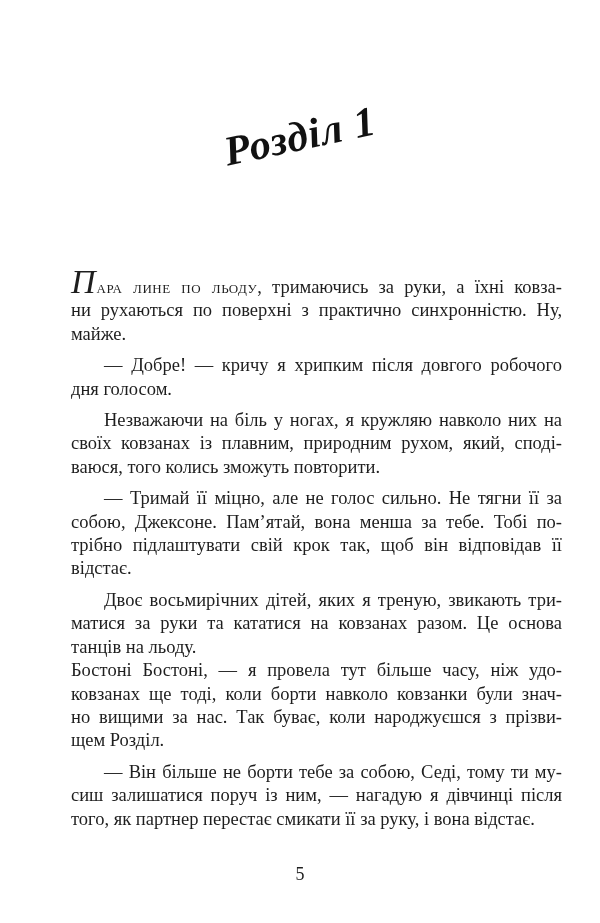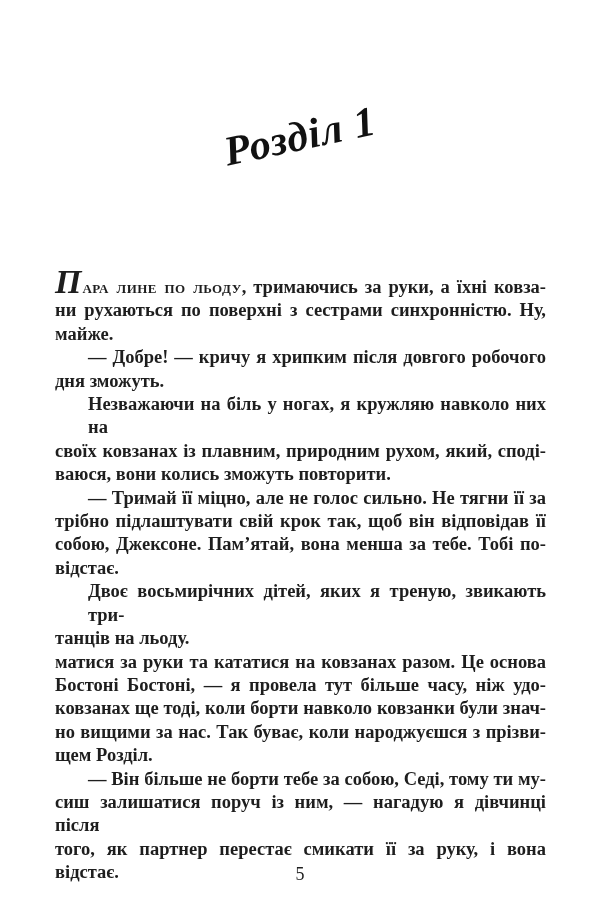--- a/index.html
+++ b/index.html
@@ -25,36 +25,36 @@
     font-family: "Liberation Serif", serif;
     font-style: italic;
     font-weight: bold;
     font-size: 42px;
     letter-spacing: 1px;
     color: #111111;
     white-space: nowrap;
   }
   .text-block {
     position: absolute;
-    left: 55px;
+    left: 71px;
     top: 276px;
     width: 491px;
     font-size: 18.5px;
     line-height: 23.4px;
-    font-weight: bold;
   }
   .line {
     text-align: justify;
     text-align-last: justify;
   }
   .line.last {
     text-align-last: left;
   }
   .line.indent {
     padding-left: 33px;
+    margin-top: 8px;
   }
   .dropcap {
     font-family: "Liberation Serif", serif;
     font-style: italic;
     font-size: 34px;
     line-height: 0;
     vertical-align: baseline;
     padding-right: 1px;
   }
   .smallcaps {
@@ -72,34 +72,34 @@
   }
 </style>
 </head>
 <body>
 
 <div class="page">
   <div class="chapter-heading">Розділ 1</div>
 
   <div class="text-block">
       <div class="line"><span class="dropcap">П</span><span class="smallcaps">ара лине по льоду</span><span>, тримаючись за руки, а їхні ковза-</span></div>
-      <div class="line">ни рухаються по поверхні з сестрами синхронністю. Ну,</div>
+      <div class="line">ни рухаються по поверхні з практично синхронністю. Ну,</div>
       <div class="line last">майже.</div>
       <div class="line indent">— Добре! — кричу я хрипким після довгого робочого</div>
-      <div class="line last">дня зможуть.</div>
+      <div class="line last">дня голосом.</div>
       <div class="line indent">Незважаючи на біль у ногах, я кружляю навколо них на</div>
       <div class="line">своїх ковзанах із плавним, природним рухом, який, споді-</div>
-      <div class="line last">ваюся, вони колись зможуть повторити.</div>
+      <div class="line last">ваюся, того колись зможуть повторити.</div>
       <div class="line indent">— Тримай її міцно, але не голос сильно. Не тягни її за</div>
+      <div class="line">собою, Джексоне. Пам’ятай, вона менша за тебе. Тобі по-</div>
       <div class="line">трібно підлаштувати свій крок так, щоб він відповідав її</div>
-      <div class="line">собою, Джексоне. Пам’ятай, вона менша за тебе. Тобі по-</div>
       <div class="line last">відстає.</div>
       <div class="line indent">Двоє восьмирічних дітей, яких я треную, звикають три-</div>
+      <div class="line">матися за руки та кататися на ковзанах разом. Це основа</div>
       <div class="line last">танців на льоду.</div>
-      <div class="line">матися за руки та кататися на ковзанах разом. Це основа</div>
       <div class="line">Бостоні Бостоні, — я провела тут більше часу, ніж удо-</div>
       <div class="line">ковзанах ще тоді, коли борти навколо ковзанки були знач-</div>
       <div class="line">но вищими за нас. Так буває, коли народжуєшся з прізви-</div>
       <div class="line last">щем Розділ.</div>
       <div class="line indent">— Він більше не борти тебе за собою, Седі, тому ти му-</div>
       <div class="line">сиш залишатися поруч із ним, — нагадую я дівчинці після</div>
       <div class="line last">того, як партнер перестає смикати її за руку, і вона відстає.</div>
     </div>
 
   <div class="page-number">5</div>

